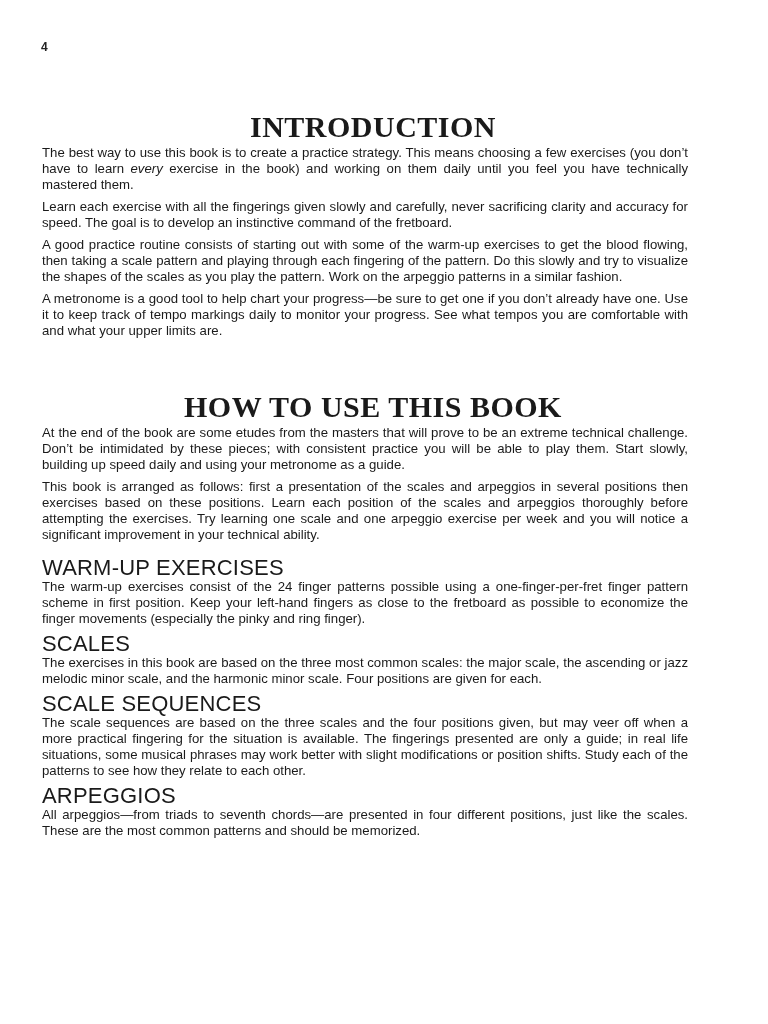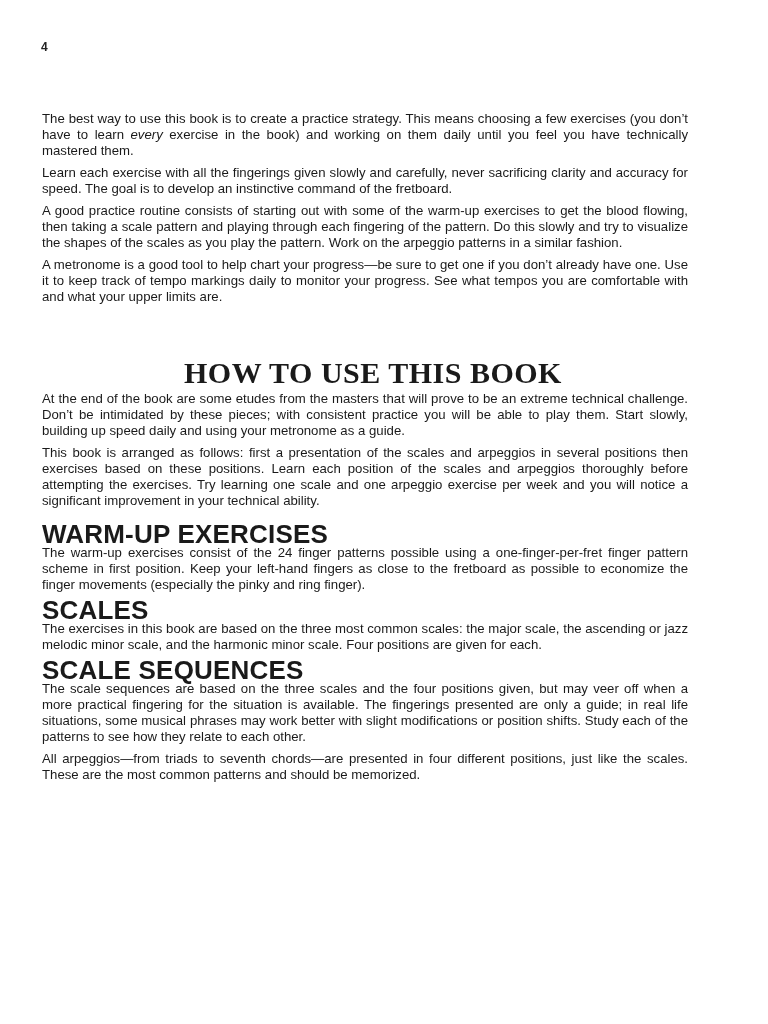--- a/index.html
+++ b/index.html
@@ -59,54 +59,56 @@
     }
     p {
       margin: 0 16px 6px 0;
       font-size: 13.2px;
       line-height: 16px;
       text-align: justify;
       color: #1a1a1a;
     }
     .sub-heading {
       font-family: "Liberation Sans", sans-serif;
-      font-weight: bold;
-      font-size: 26px;
+      font-weight: normal;
+      font-size: 22px;
       line-height: 22px;
       margin: 2px 0 0 0;
       color: #1a1a1a;
       letter-spacing: 0.2px;
     }
     .sub-heading.first {
       margin-top: 14px;
     }
     em { font-style: italic; }
   </style>
 </head>
 <body>
 
 <div class="running-head">
   <span class="page-num">4</span>
 </div>
 
 <div class="content">
 
+  <h1 class="major-heading">INTRODUCTION</h1>
   <p><span>The best way to use this book is to create a practice strategy. This means choosing a few exercises (you don’t have to learn </span><em>every</em><span> exercise in the book) and working on them daily until you feel you have technically mastered them.</span></p>
   <p>Learn each exercise with all the fingerings given slowly and carefully, never sacrificing clarity and accuracy for speed. The goal is to develop an instinctive command of the fretboard.</p>
   <p>A good practice routine consists of starting out with some of the warm-up exercises to get the blood flowing, then taking a scale pattern and playing through each fingering of the pattern. Do this slowly and try to visualize the shapes of the scales as you play the pattern. Work on the arpeggio patterns in a similar fashion.</p>
   <p>A metronome is a good tool to help chart your progress—be sure to get one if you don’t already have one. Use it to keep track of tempo markings daily to monitor your progress. See what tempos you are comfortable with and what your upper limits are.</p>
 
   <h1 class="major-heading second">HOW TO USE THIS BOOK</h1>
   <p>At the end of the book are some etudes from the masters that will prove to be an extreme technical challenge. Don’t be intimidated by these pieces; with consistent practice you will be able to play them. Start slowly, building up speed daily and using your metronome as a guide.</p>
   <p>This book is arranged as follows: first a presentation of the scales and arpeggios in several positions then exercises based on these positions. Learn each position of the scales and arpeggios thoroughly before attempting the exercises. Try learning one scale and one arpeggio exercise per week and you will notice a significant improvement in your technical ability.</p>
 
   <h2 class="sub-heading first">WARM-UP EXERCISES</h2>
   <p>The warm-up exercises consist of the 24 finger patterns possible using a one-finger-per-fret finger pattern scheme in first position. Keep your left-hand fingers as close to the fretboard as possible to economize the finger movements (especially the pinky and ring finger).</p>
 
   <h2 class="sub-heading">SCALES</h2>
   <p>The exercises in this book are based on the three most common scales: the major scale, the ascending or jazz melodic minor scale, and the harmonic minor scale. Four positions are given for each.</p>
 
   <h2 class="sub-heading">SCALE SEQUENCES</h2>
   <p>The scale sequences are based on the three scales and the four positions given, but may veer off when a more practical fingering for the situation is available. The fingerings presented are only a guide; in real life situations, some musical phrases may work better with slight modifications or position shifts. Study each of the patterns to see how they relate to each other.</p>
 
+  <h2 class="sub-heading">ARPEGGIOS</h2>
   <p>All arpeggios—from triads to seventh chords—are presented in four different positions, just like the scales. These are the most common patterns and should be memorized.</p>
 
 </div>
 
 </body></html>

